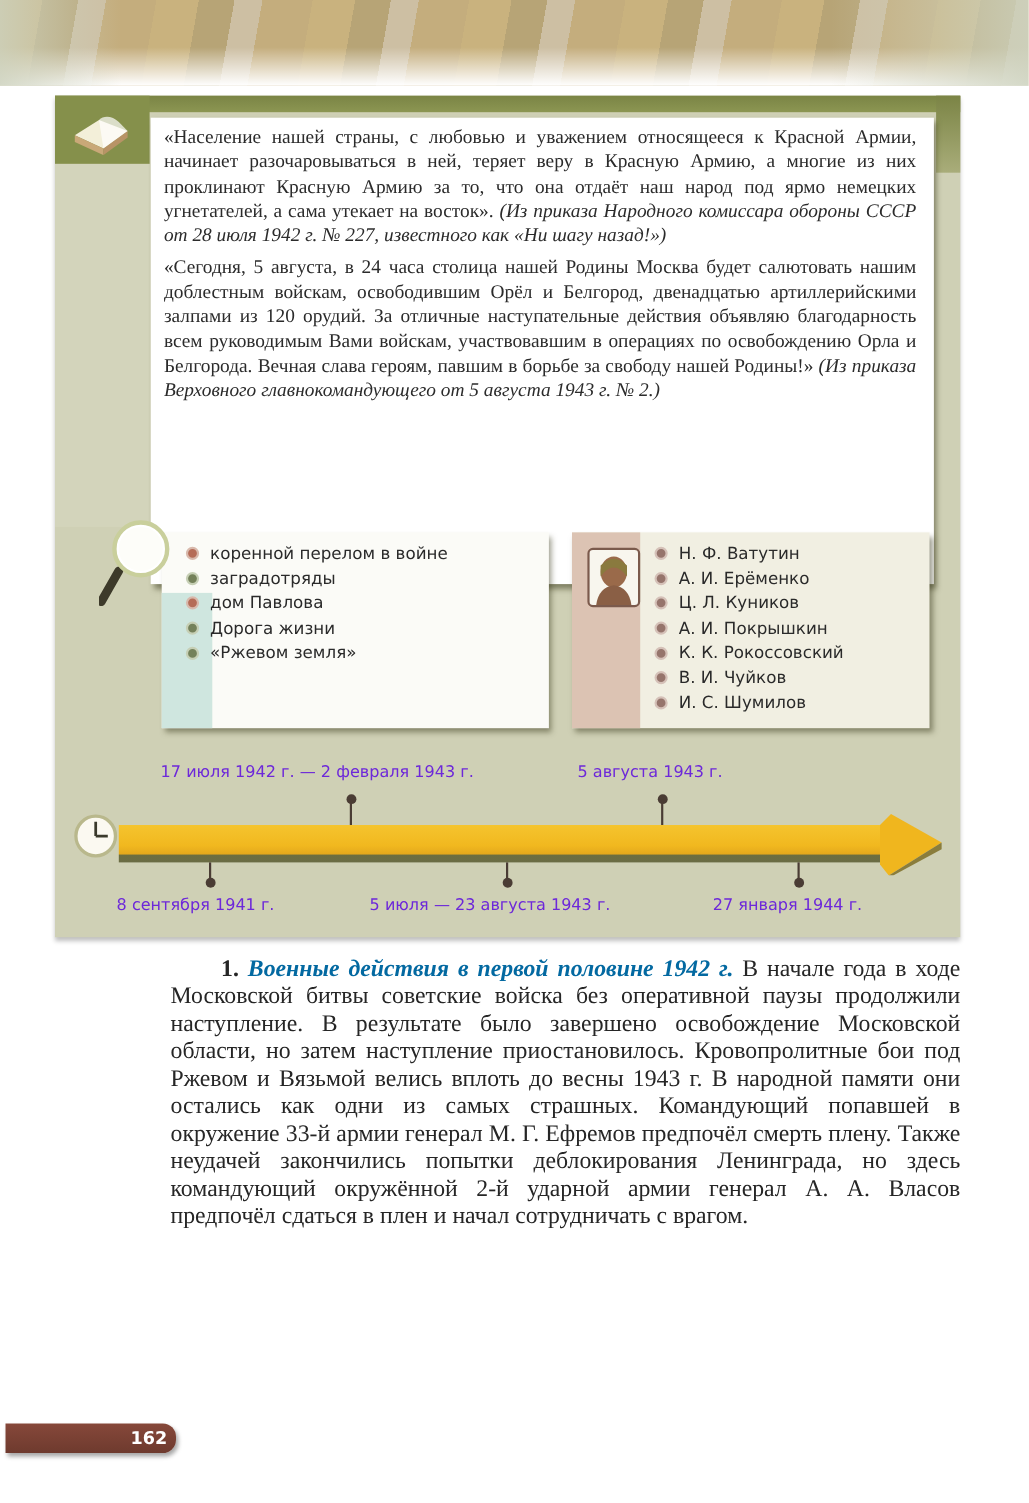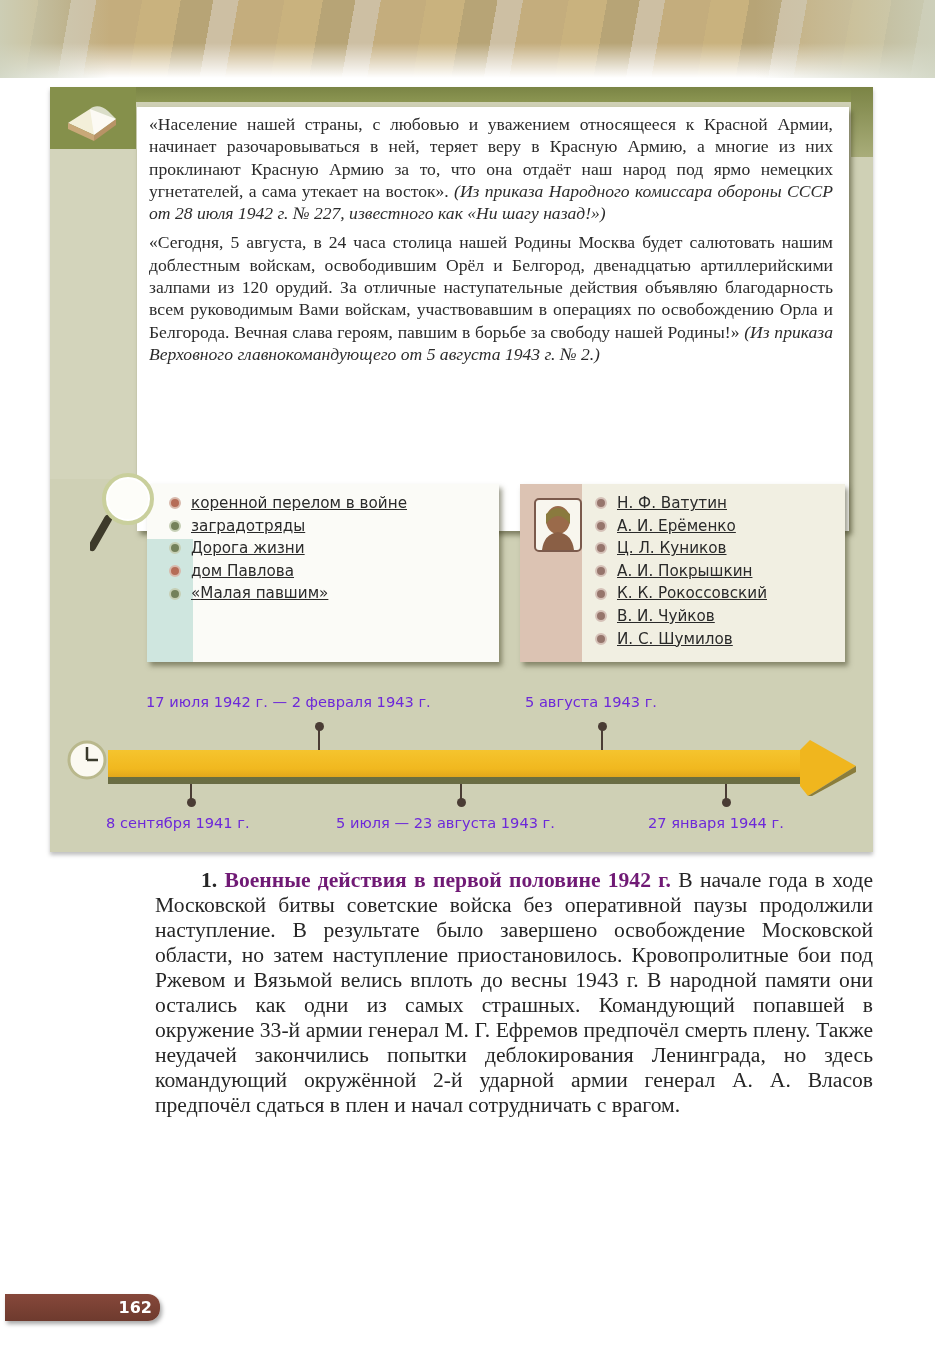--- a/index.html
+++ b/index.html
@@ -60,21 +60,21 @@
   
   .card {
     position: absolute; background: #fbfbf7;
     box-shadow: 3px 4px 5px rgba(60,60,30,0.5);
     font-family: "DejaVu Sans", sans-serif; font-size: 15.2px; color: #2a2a2a;
   }
   .card.terms { left: 97px; top: 397px; width: 352px; height: 178px; }
   .card.terms .accent { position:absolute; left:0; top:55px; width:46px; height:123px; background:#cfe6df; }
   .card.people { left: 470px; top: 397px; width: 325px; height: 178px; background:#f1efe2; }
   .card.people .accent { position:absolute; left:0; top:0; width:62px; height:178px; background:#dcc3b3; }
-  .card ul { list-style: none; margin: 0; padding: 0; position: absolute; text-decoration: underline; }
+  .card ul { list-style: none; margin: 0; padding: 0; position: absolute; }
   .card.terms ul { left: 22px; top: 8px; }
   .card.people ul { left: 75px; top: 8px; }
   .card li { height: 22.6px; line-height: 22.6px; display: flex; align-items: center; white-space: nowrap; }
   .bullet {
     display: inline-block; width: 8px; height: 8px; border-radius: 50%;
     margin-right: 10px; border: 2px solid; flex: none;
   }
   .bullet.red { background: #b56c57; border-color: #d8b9ac; }
   .bullet.green { background: #74815a; border-color: #c6cfb5; }
   .bullet.rose { background: #96756c; border-color: #d5c1b8; }
@@ -98,21 +98,21 @@
   }
   .arrow-head { position: absolute; left: 750px; top: 653px; width: 60px; height: 56px; }
   .clock { position: absolute; left: 17px; top: 652px; width: 40px; height: 42px; }
 
   
   .body-text {
     position: absolute; left: 155px; top: 868px; width: 718px;
     font-size: 21.6px; line-height: 25px; text-align: justify; color: #262626;
   }
   .body-text p { margin: 0; text-indent: 46px; }
-  .body-text .heading { font-weight: bold; color: #701a75; }
+  .body-text .heading { font-weight: bold; color: #0369a1; font-style: italic; }
   .body-text .lead { font-weight: bold; }
 
   .page-number {
     position: absolute; left: 5px; top: 1294px; width: 155px; height: 27px;
     background: linear-gradient(180deg, #86483a, #6e3a2e);
     border-radius: 0 12px 12px 0;
     box-shadow: 2px 3px 4px rgba(0,0,0,0.35);
     color: #fff; font-family: "DejaVu Sans", sans-serif; font-weight: bold; font-size: 16px;
     text-align: right; padding-right: 8px; box-sizing: border-box; line-height: 27px;
   }
@@ -154,30 +154,30 @@
     <ul>
       <li>
           <span class="bullet red"></span>
           <span>коренной перелом в войне</span>
         </li>
       <li>
           <span class="bullet green"></span>
           <span>заградотряды</span>
         </li>
       <li>
+          <span class="bullet red"></span>
+          <span>дом Павлова</span>
+        </li>
+      <li>
           <span class="bullet green"></span>
           <span>Дорога жизни</span>
         </li>
       <li>
-          <span class="bullet red"></span>
-          <span>дом Павлова</span>
-        </li>
-      <li>
           <span class="bullet green"></span>
-          <span>«Малая павшим»</span>
+          <span>«Ржевом земля»</span>
         </li>
     </ul>
   </div>
   <svg class="magnifier" viewBox="0 0 72 95">
     <line x1="18" y1="52" x2="2" y2="80" stroke="#3d3a2a" stroke-width="8" stroke-linecap="round"></line>
     <circle cx="38" cy="32" r="24" fill="#ffffff" stroke="#c9cf9c" stroke-width="4"></circle>
     <circle cx="38" cy="32" r="20" fill="#fdfdf9"></circle>
   </svg>
 
   <div class="card people">

